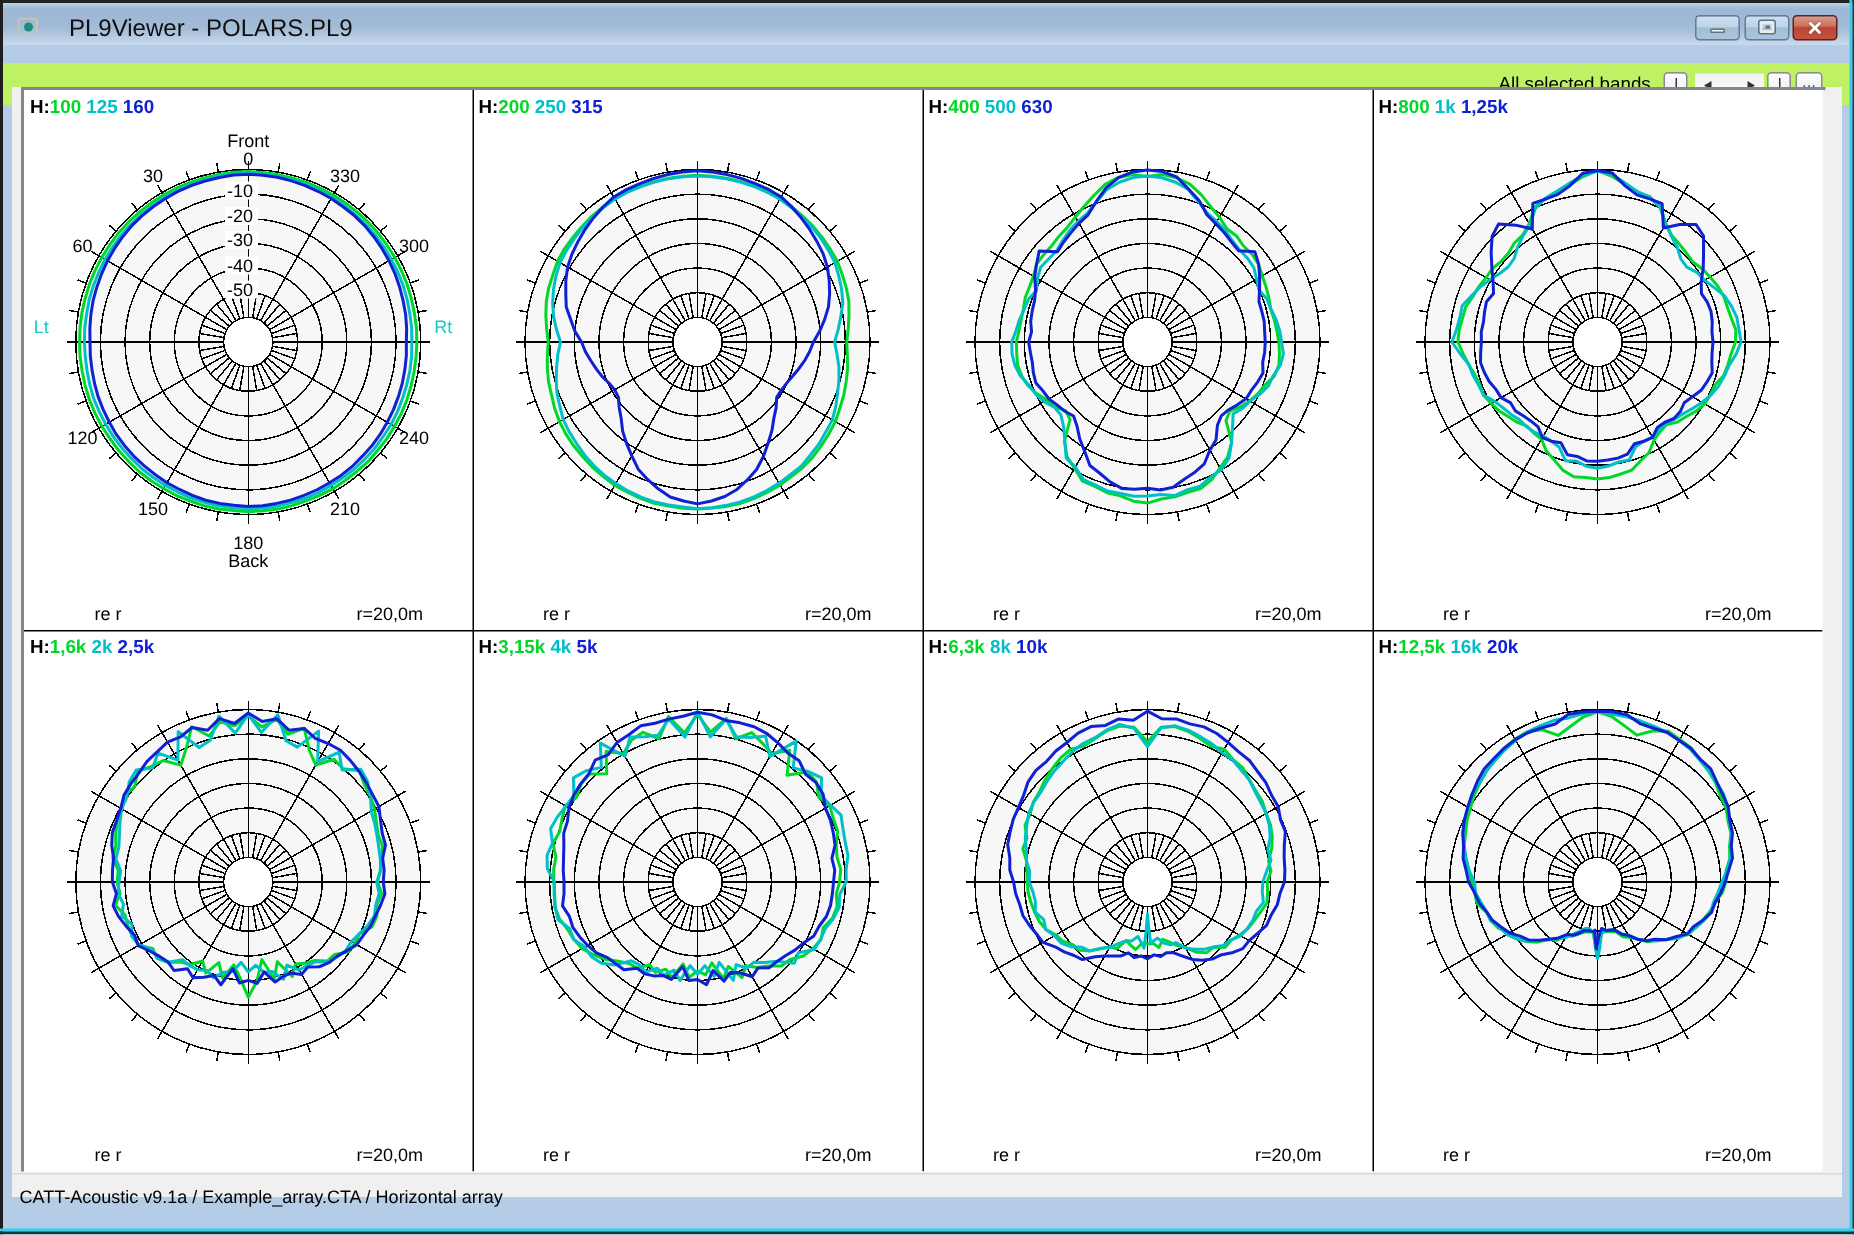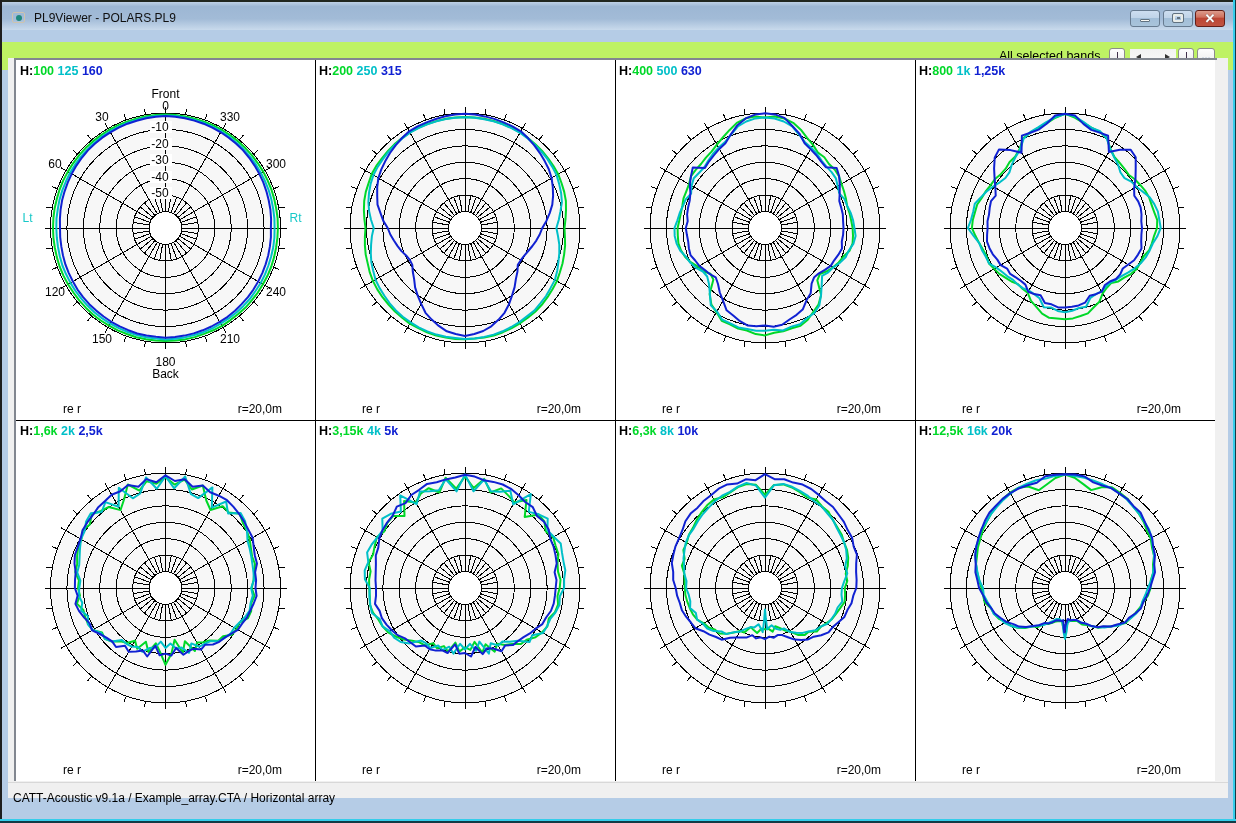--- a/index.html
+++ b/index.html
@@ -5,21 +5,21 @@
 .frame{position:absolute;inset:0;background:#b5cce6}
 .topedge{position:absolute;left:0;top:0;width:1236px;height:2px;background:#20261f}
 .leftedge{position:absolute;left:0;top:0;width:2px;height:823px;background:#1e1e1e}
 .rightcyan{position:absolute;left:1233px;top:0;width:2px;height:823px;background:#35cdea}
 .rightdark{position:absolute;left:1235px;top:0;width:1px;height:823px;background:#123a46}
 .botcyan{position:absolute;left:0;top:819px;width:1236px;height:2px;background:#35cdea}
 .botdark{position:absolute;left:0;top:821px;width:1236px;height:2px;background:#123a46}
 .title{position:absolute;left:2px;top:2px;width:1231px;height:28px;background:linear-gradient(#bed1e6 0%,#9db7d4 16%,#a2bbd7 60%,#c9daec 100%)}
 .ticon{position:absolute;left:10px;top:10px;width:13px;height:11px;border:1px solid #cfc4ae;border-radius:2px}
 .ticon:after{content:"";position:absolute;left:3px;top:2px;width:6px;height:6px;background:#1f8a80;border-radius:3px}
-.ttext{position:absolute;left:32px;top:9px;font-size:12px;color:#101010}
+.ttext{position:absolute;left:44px;top:9px;font-size:16px;color:#101010}
 .wbtn{position:absolute;top:9.5px;height:17px;border-radius:3px}
 .bmin{left:1129.5px;width:30px;border:1px solid #677b90;background:linear-gradient(#cddef0 0%,#c0d4e8 45%,#a2bed8 50%,#a9c4da 100%)}
 .bmax{left:1162.5px;width:30px;border:1px solid #677b90;background:linear-gradient(#cddef0 0%,#c0d4e8 45%,#a2bed8 50%,#a9c4da 100%)}
 .bclose{left:1195px;width:30px;border:1px solid #641f18;background:linear-gradient(#dc9b8b 0%,#cf7260 40%,#bd4634 50%,#c05441 100%)}
 .minglyph{position:absolute;left:9px;top:8px;width:10px;height:3px;background:#f8f8f4;border:1px solid #60717f;border-radius:1px}
 .maxglyph{position:absolute;left:9px;top:3px;width:10px;height:8px;background:transparent;border:2px solid #e8ece9;outline:1px solid #60717f;border-radius:1px}
 .maxglyph:after{content:"";position:absolute;left:2px;top:1px;width:3px;height:2px;background:#60717f}
 .xglyph{position:absolute;left:0;top:0;width:100%;height:100%;color:#fff;font-size:13px;font-weight:bold;text-align:center;line-height:16px;text-shadow:0 0 1px #444}
 .toolbar{position:absolute;left:2px;top:42px;width:1231px;height:28px;background:#bef264}
 .tlabel{position:absolute;left:997px;top:7px;font-size:12.5px;color:#000}

